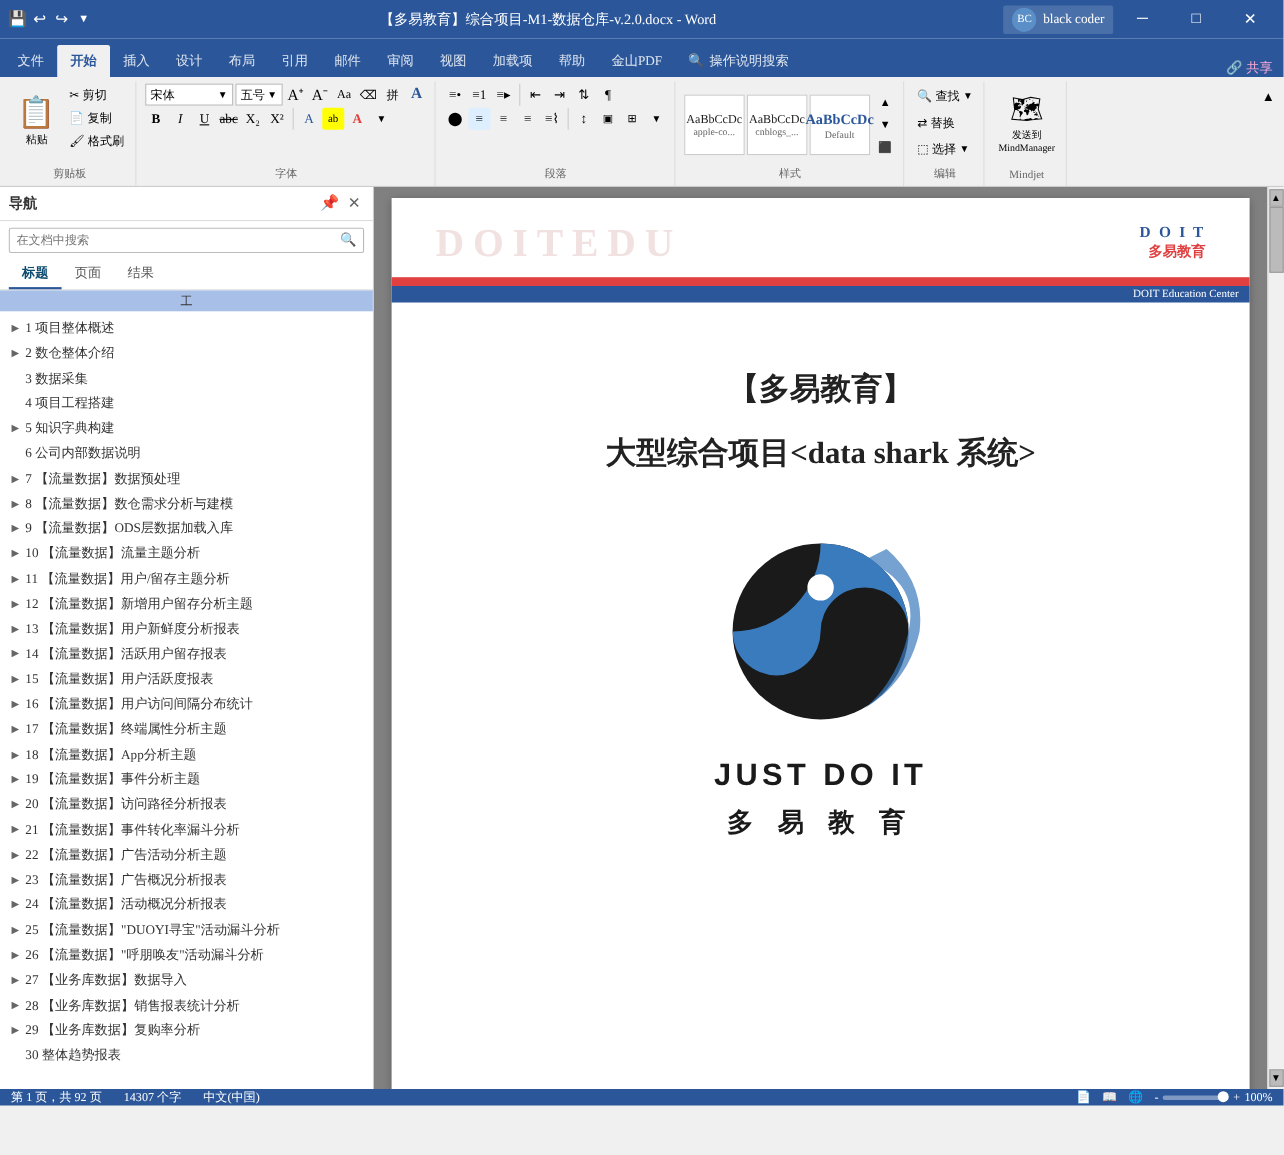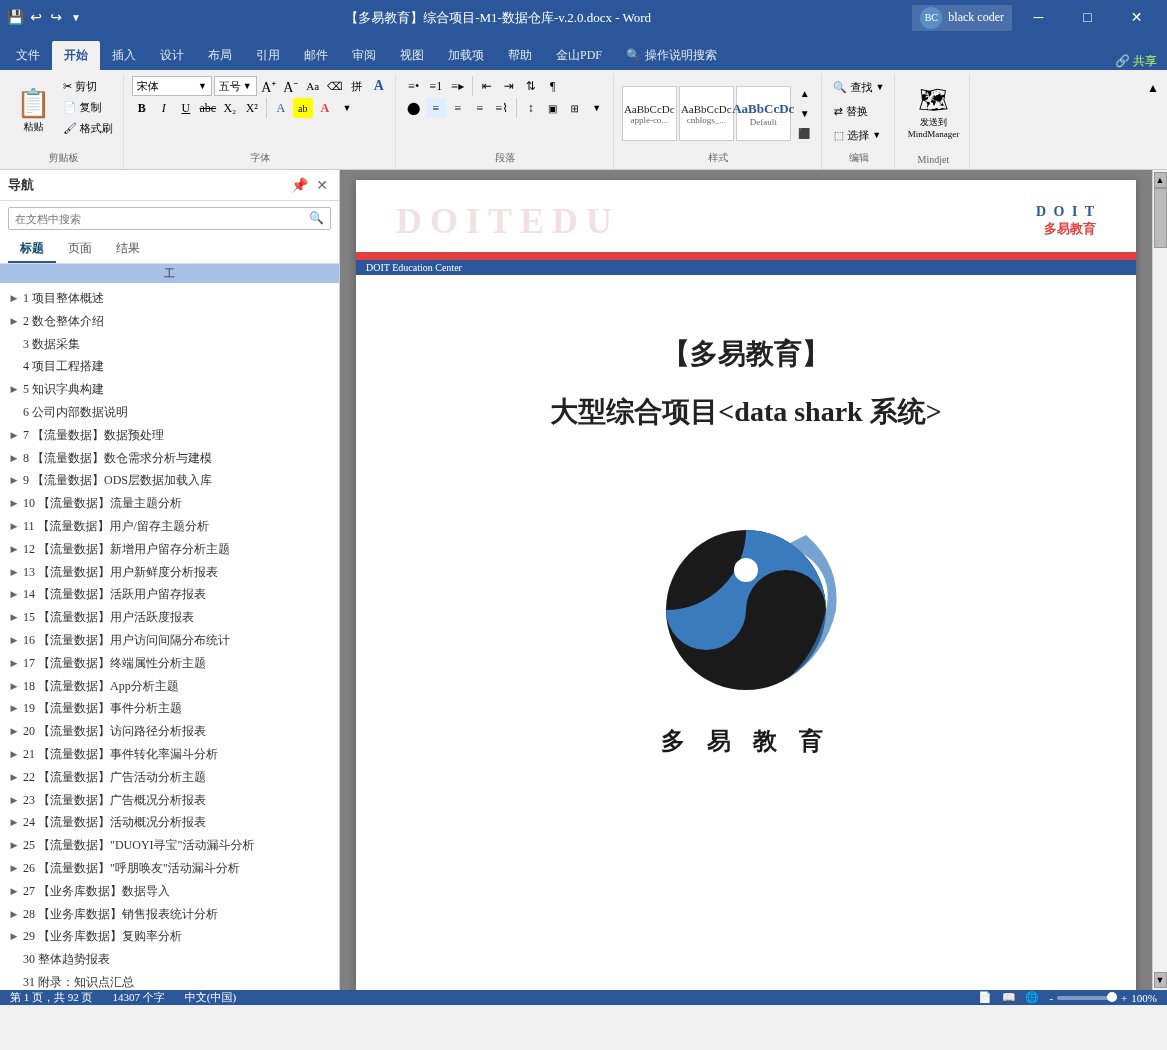--- a/index.html
+++ b/index.html
@@ -199,21 +199,21 @@
     }
     .page-red-bar {
       width: 100%;
       height: 8px;
       background: #e04040;
       margin-bottom: 0;
     }
     .doit-bar {
       background: #2b579a;
       color: white;
-      text-align: left;
+      text-align: right;
       padding: 2px 10px;
       font-size: 10px;
     }
 
     
     .page-content {
       padding: 60px 80px;
       display: flex;
       flex-direction: column;
       align-items: center;
@@ -224,21 +224,21 @@
       color: #222;
       text-align: center;
       margin-bottom: 20px;
       font-family: 'SimSun', serif;
     }
     .doc-title-sub {
       font-size: 28px;
       font-weight: bold;
       color: #222;
       text-align: center;
-      margin-bottom: 84px;
+      margin-bottom: 48px;
       font-family: 'SimSun', serif;
     }
 
     
     .logo-container {
       display: flex;
       flex-direction: column;
       align-items: center;
       gap: 10px;
     }
@@ -301,21 +301,21 @@
   <div class="ribbon-tab">审阅</div>
   <div class="ribbon-tab">视图</div>
   <div class="ribbon-tab">加载项</div>
   <div class="ribbon-tab">帮助</div>
   <div class="ribbon-tab">金山PDF</div>
   <div class="ribbon-tab" style="display:flex;align-items:center;gap:4px;">
     <span>🔍</span>
     操作说明搜索
   </div>
   <div style="margin-left:auto;display:flex;align-items:center;padding-right:10px;">
-    <span style="color:#bef264;font-size:12px;cursor:pointer;">🔗 共享</span>
+    <span style="color:#f9a8d4;font-size:12px;cursor:pointer;">🔗 共享</span>
   </div>
 </div>
 
 <div id="ribbon">
 
   <div class="ribbon-group">
     <div class="ribbon-group-content">
       <div class="ribbon-btn-large">
         <div class="icon">📋</div>
         <span>粘贴</span>
@@ -598,21 +598,20 @@
       <div class="nav-item level1">
         <span class="nav-arrow">▶</span>
         <span class="nav-item-text">29 【业务库数据】复购率分析</span>
       </div>
       <div class="nav-item level1">
         <span class="nav-arrow"></span>
         <span class="nav-item-text">30 整体趋势报表</span>
       </div>
       <div class="nav-item level1">
         <span class="nav-arrow"></span>
-        <span class="nav-item-text">31 附录：知识点汇总</span>
       </div>
     </div>
   </div>
 
   <div id="doc-area">
     <div id="doc-page">
 
       <div class="page-header">
         <div class="logo-left">DOITEDU</div>
         <div class="logo-right">
@@ -633,20 +632,21 @@
             <circle cx="110" cy="95" r="80" fill="#1a1a1a"></circle>
 
             <path d="M110 15 A80 80 0 0 1 190 95 A40 40 0 0 0 110 95 A40 40 0 0 1 30 95 A80 80 0 0 0 110 15" fill="#3a7bbd"></path>
 
             <circle cx="110" cy="55" r="12" fill="white"></circle>
 
             <circle cx="110" cy="135" r="12" fill="#1a1a1a"></circle>
 
             <path d="M150 30 Q200 50 190 95 Q180 140 150 165 Q190 140 200 95 Q205 50 170 20 Z" fill="#3a7bbd" opacity="0.7"></path>
           </svg>
+          <div style="font-size:28px;font-weight:bold;color:#1a1a1a;letter-spacing:4px;font-family:'Arial Black',sans-serif;">JUST DO IT</div>
           <div style="font-size:24px;font-weight:bold;color:#1a1a1a;letter-spacing:8px;">多 易 教 育</div>
         </div>
       </div>
     </div>
   </div>
 
   <div id="doc-scrollbar" style="display:flex;flex-direction:column;align-items:center;padding:2px 0;">
     <div style="width:13px;height:16px;background:#bbb;border:1px solid #999;cursor:pointer;display:flex;align-items:center;justify-content:center;font-size:9px;">▲</div>
     <div style="flex:1;width:13px;background:#f0f0f0;cursor:pointer;position:relative;">
       <div style="position:absolute;top:0;left:0;right:0;height:60px;background:#bbb;border:1px solid #999;"></div>

